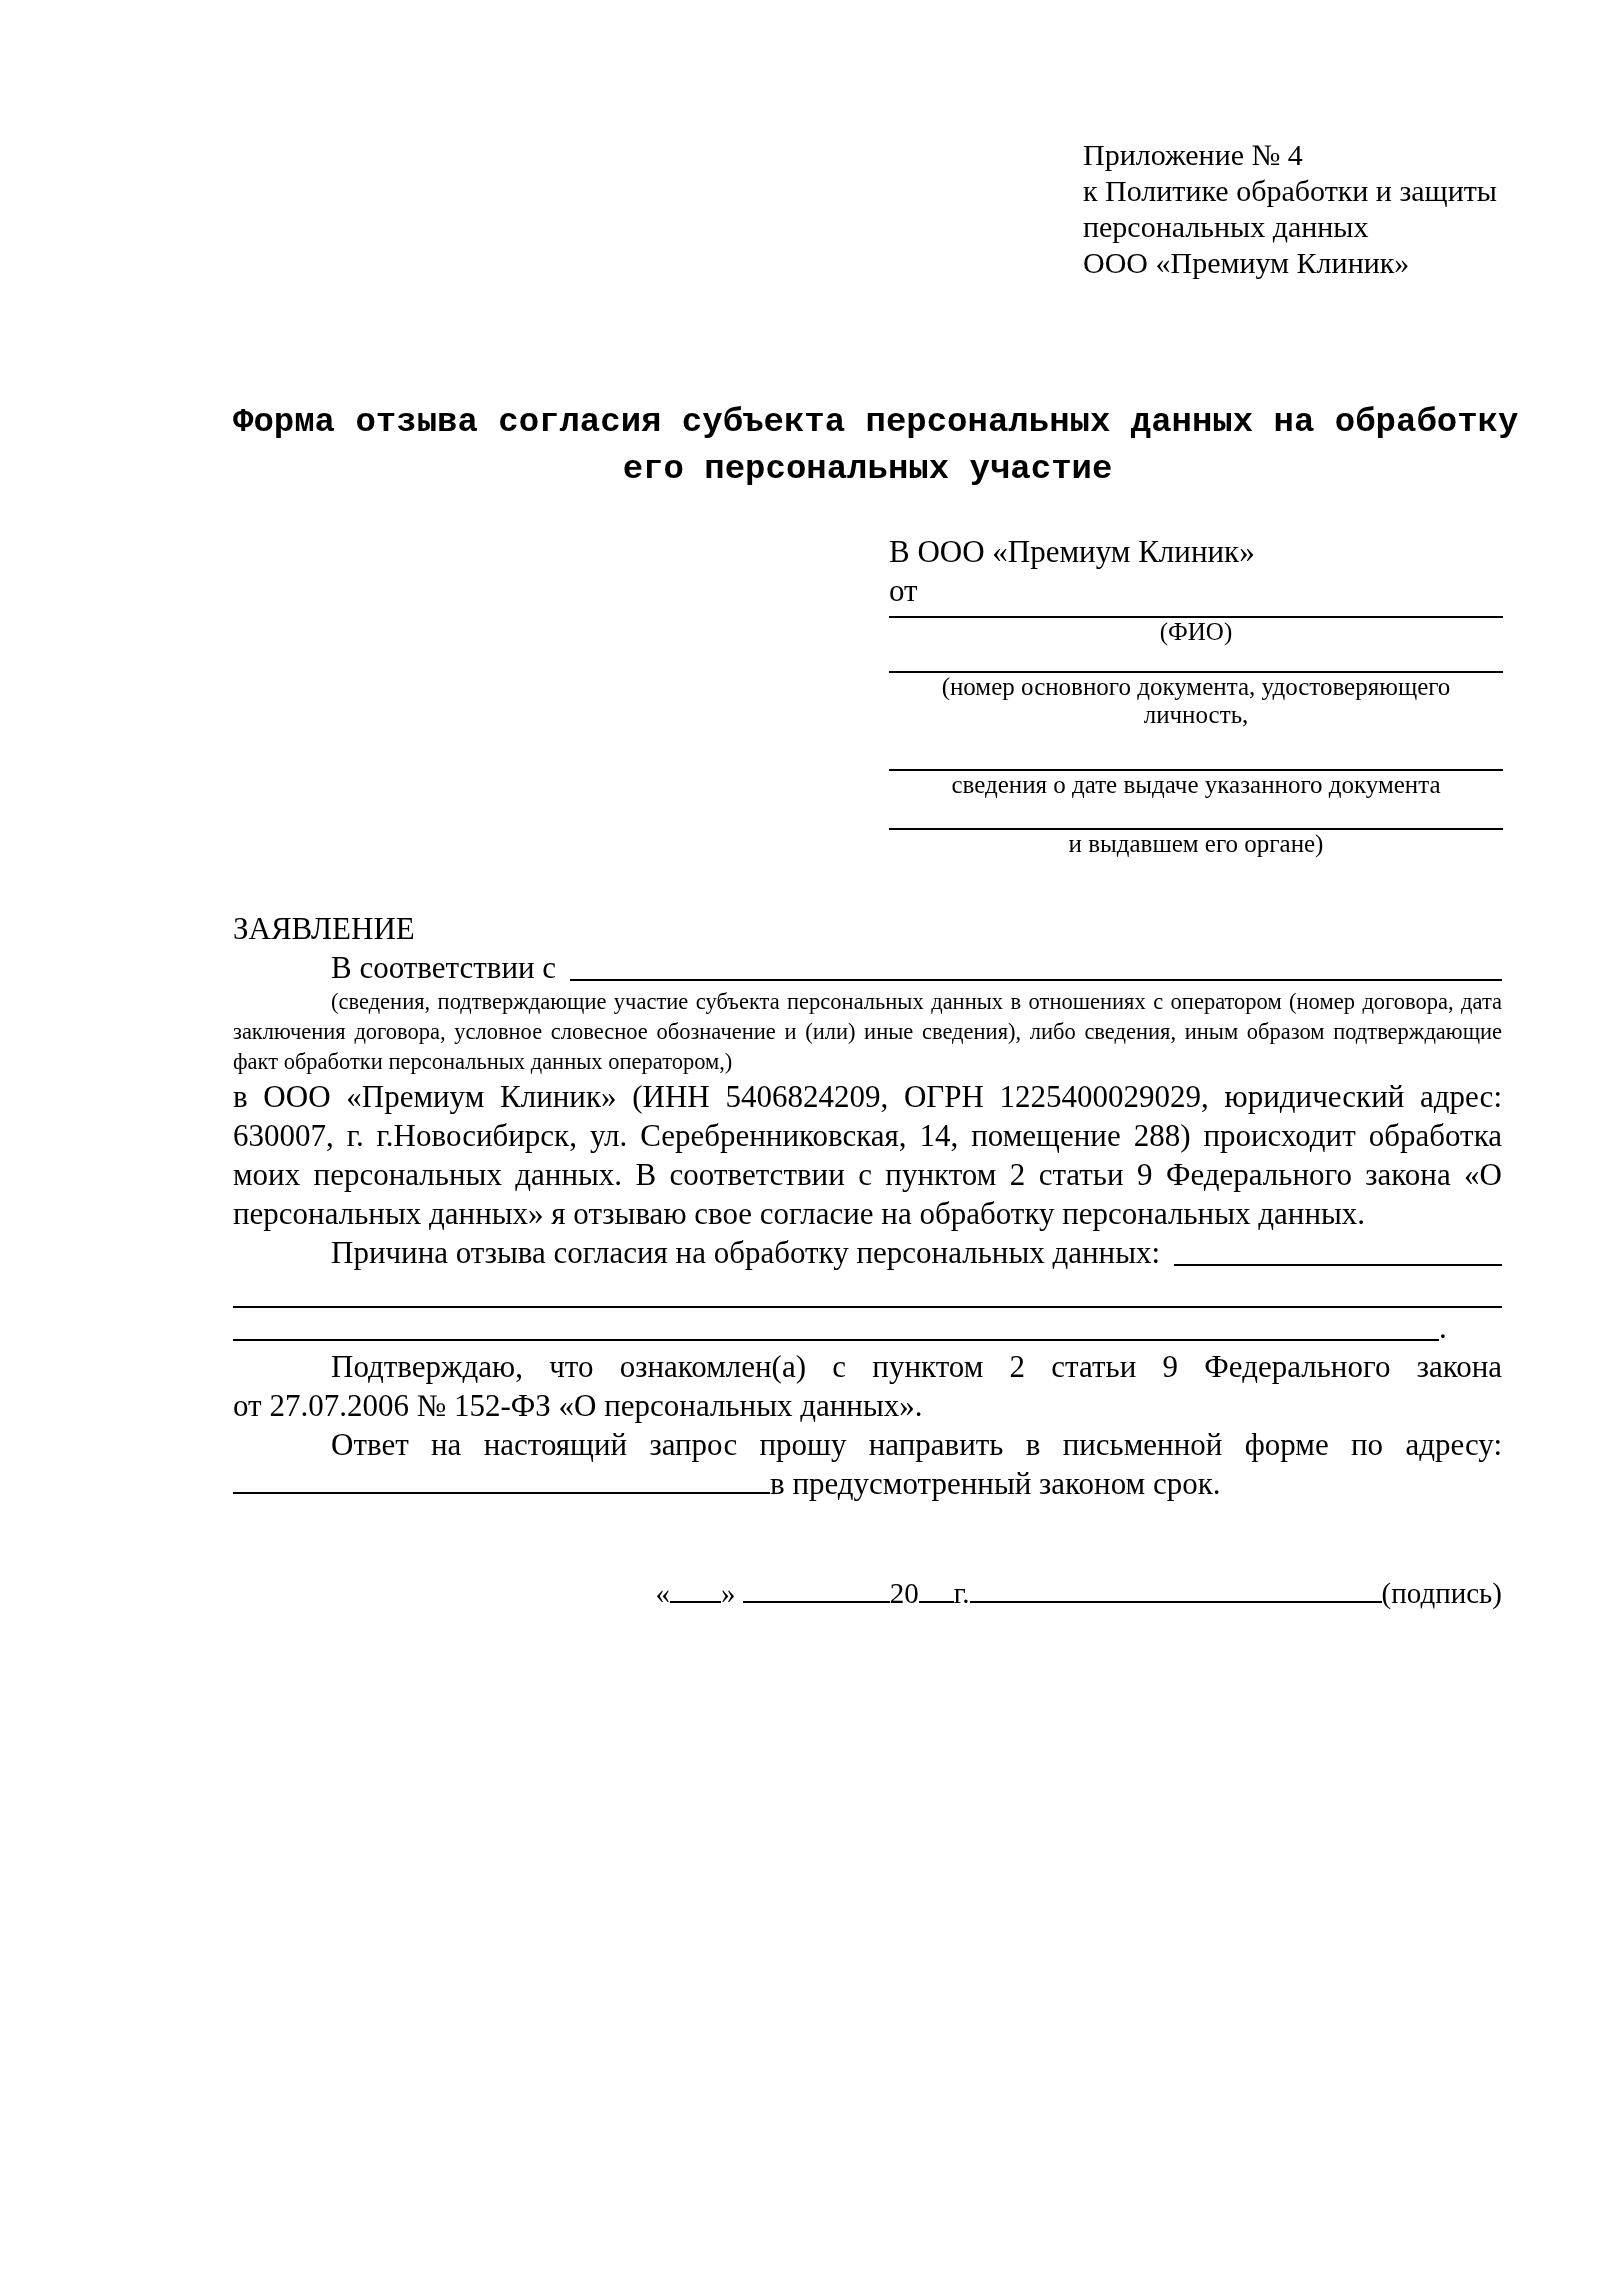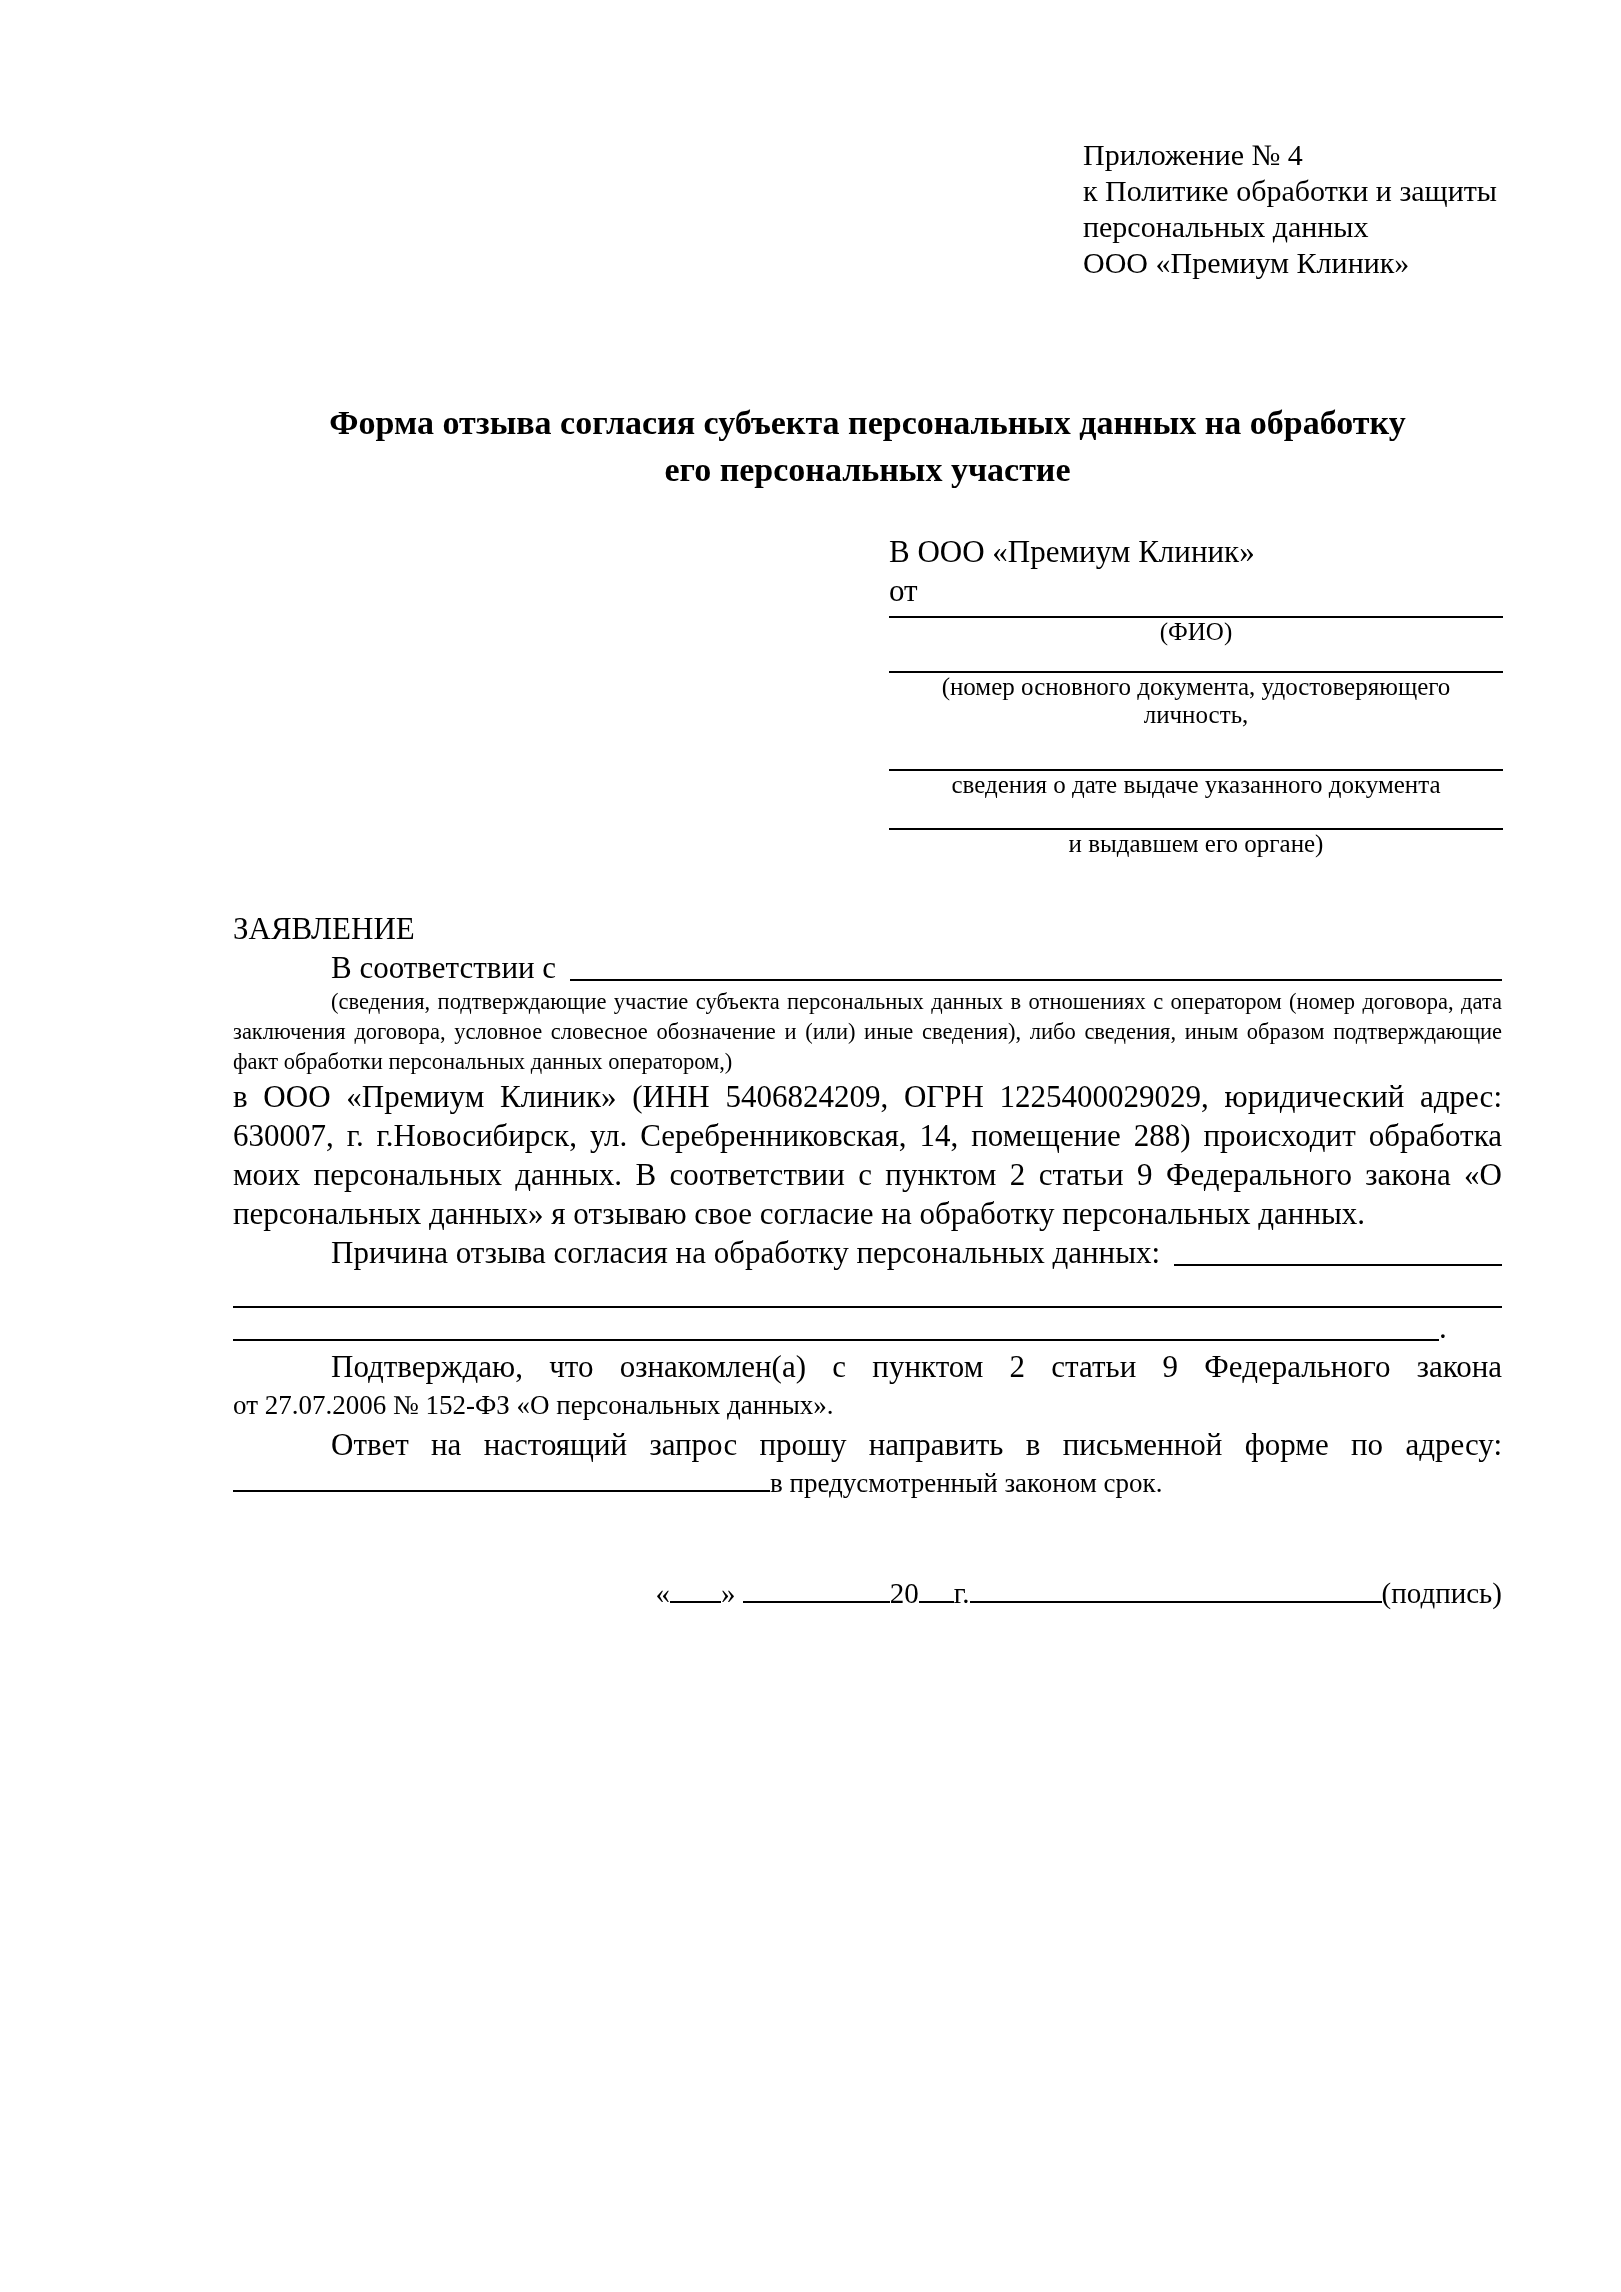--- a/index.html
+++ b/index.html
@@ -13,21 +13,21 @@
     overflow:hidden;
   }
   .content { position:absolute; left:233px; top:137px; width:1269px; }
 
   
   .appendix { margin-left:850px; font-size:30px; line-height:36px; }
   .appendix div { white-space:nowrap; }
 
   
   .doc-title { margin-top:118px; text-align:center; font-weight:bold; font-size:34px; line-height:47px; }
-  .doc-title div { white-space:nowrap; }
+  .doc-title div { white-space:nowrap;font-family:Liberation Mono, monospace; }
 
   
   .addressee { margin-left:656px; width:614px; margin-top:39px; font-size:31px; line-height:39px; }
   .blankline { border-bottom:2.9px solid #000; }
   .addr-caption { font-size:25px; line-height:27.4px; text-align:center; }
   .gap8  { height:7.8px;  }
   .gap29 { height:28px; }
   .gap44 { height:43px; }
   .gap33 { height:32px; }
 
@@ -35,21 +35,21 @@
   .stmt-heading { margin-top:51px; text-align:left; font-size:31px; line-height:39px; }
   .row { display:flex; align-items:stretch; font-size:31px; line-height:39px; }
   .indent { padding-left:98px; }
   .nowrap { white-space:nowrap; }
   .fillline { flex:1 1 auto; border-bottom:2.9px solid #000; margin-bottom:5.9px; }
   .fill-fixed { flex:0 0 1206px; border-bottom:2.9px solid #000; margin-bottom:5.9px; }
   .fineprint { font-size:22.5px; line-height:30px; text-align:justify; text-indent:98px; }
   .bodypara { font-size:31px; line-height:39px; text-align:justify; }
   .ruleline { height:36px; border-bottom:2.9px solid #000; }
   .jline { font-size:31px; line-height:39px; text-align:justify; text-align-last:justify; text-indent:98px; }
-  .pline { font-size:27px; line-height:39px; }
+  .pline { font-size:31px; line-height:39px; }
 
   
   .ublank { display:inline-block; border-bottom:2.9px solid #000; height:3.9px; }
   .ub-day   { width:51px; }
   .ub-month { width:147px; }
   .ub-year  { width:35px; }
   .ub-reply { width:537px; }
   .ub-sign  { width:412px; }
 
   

